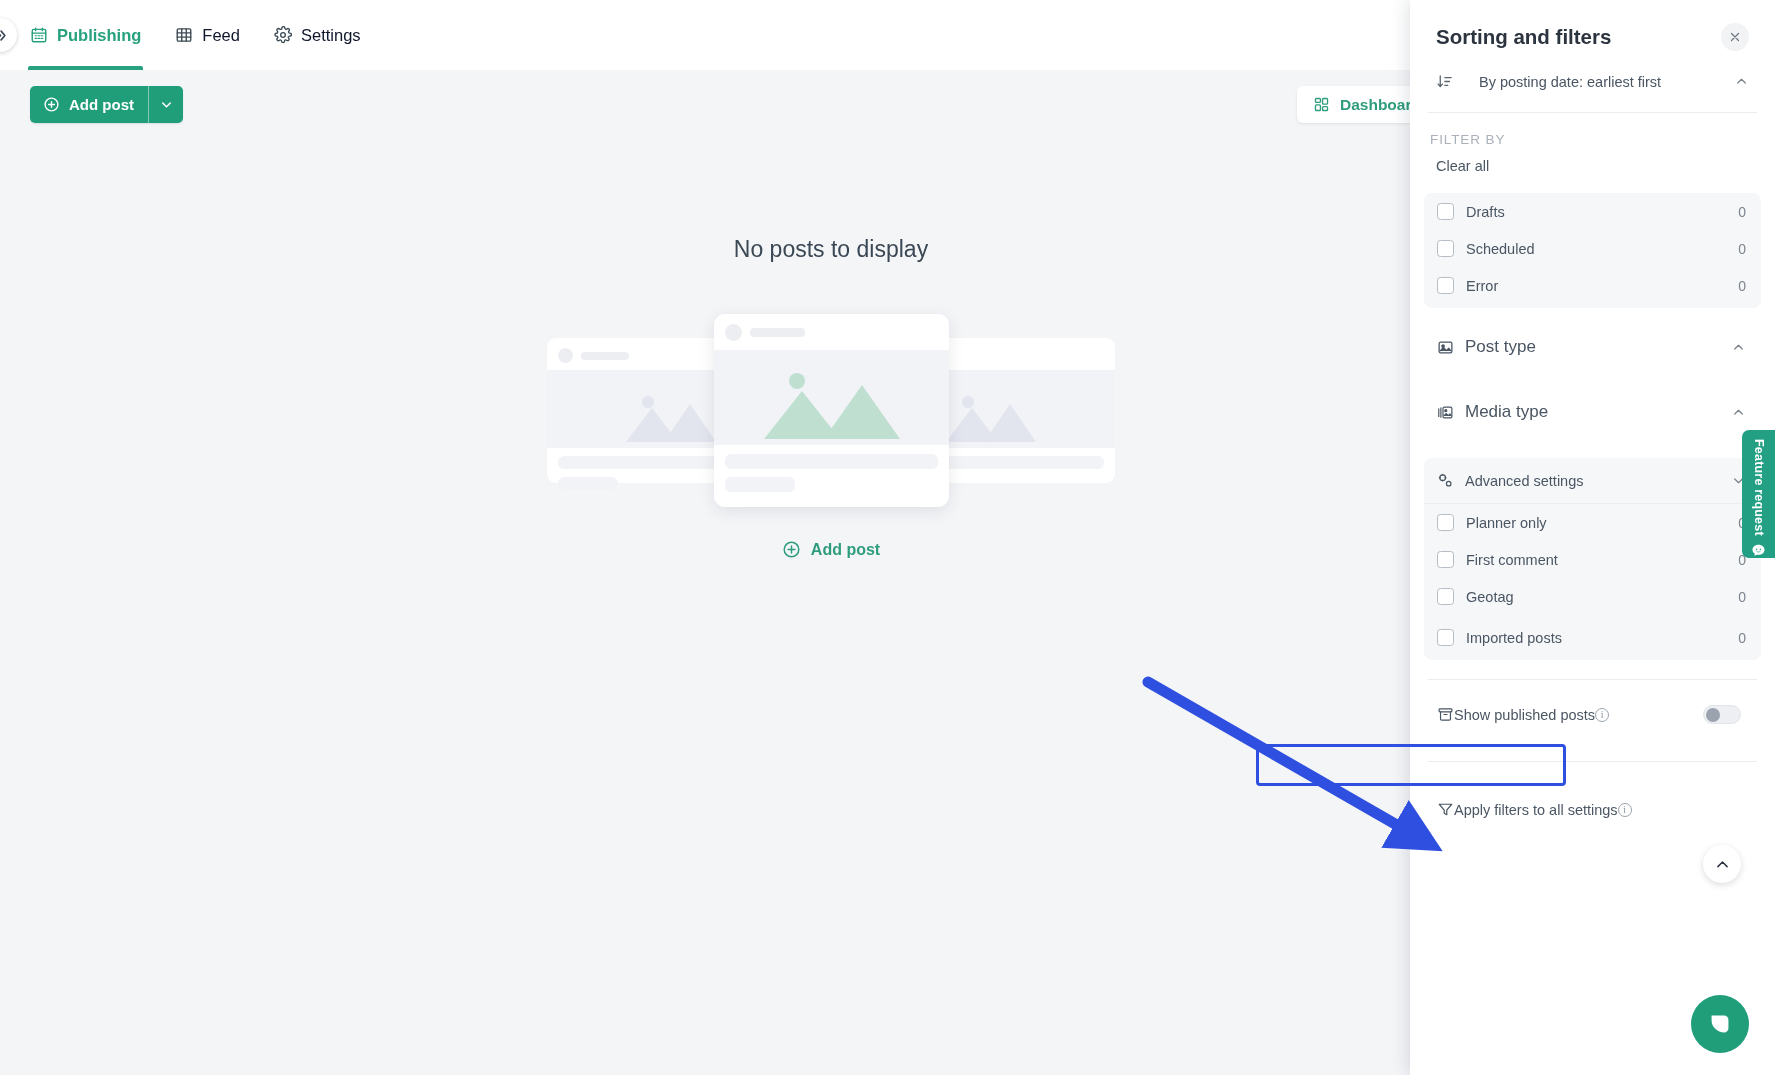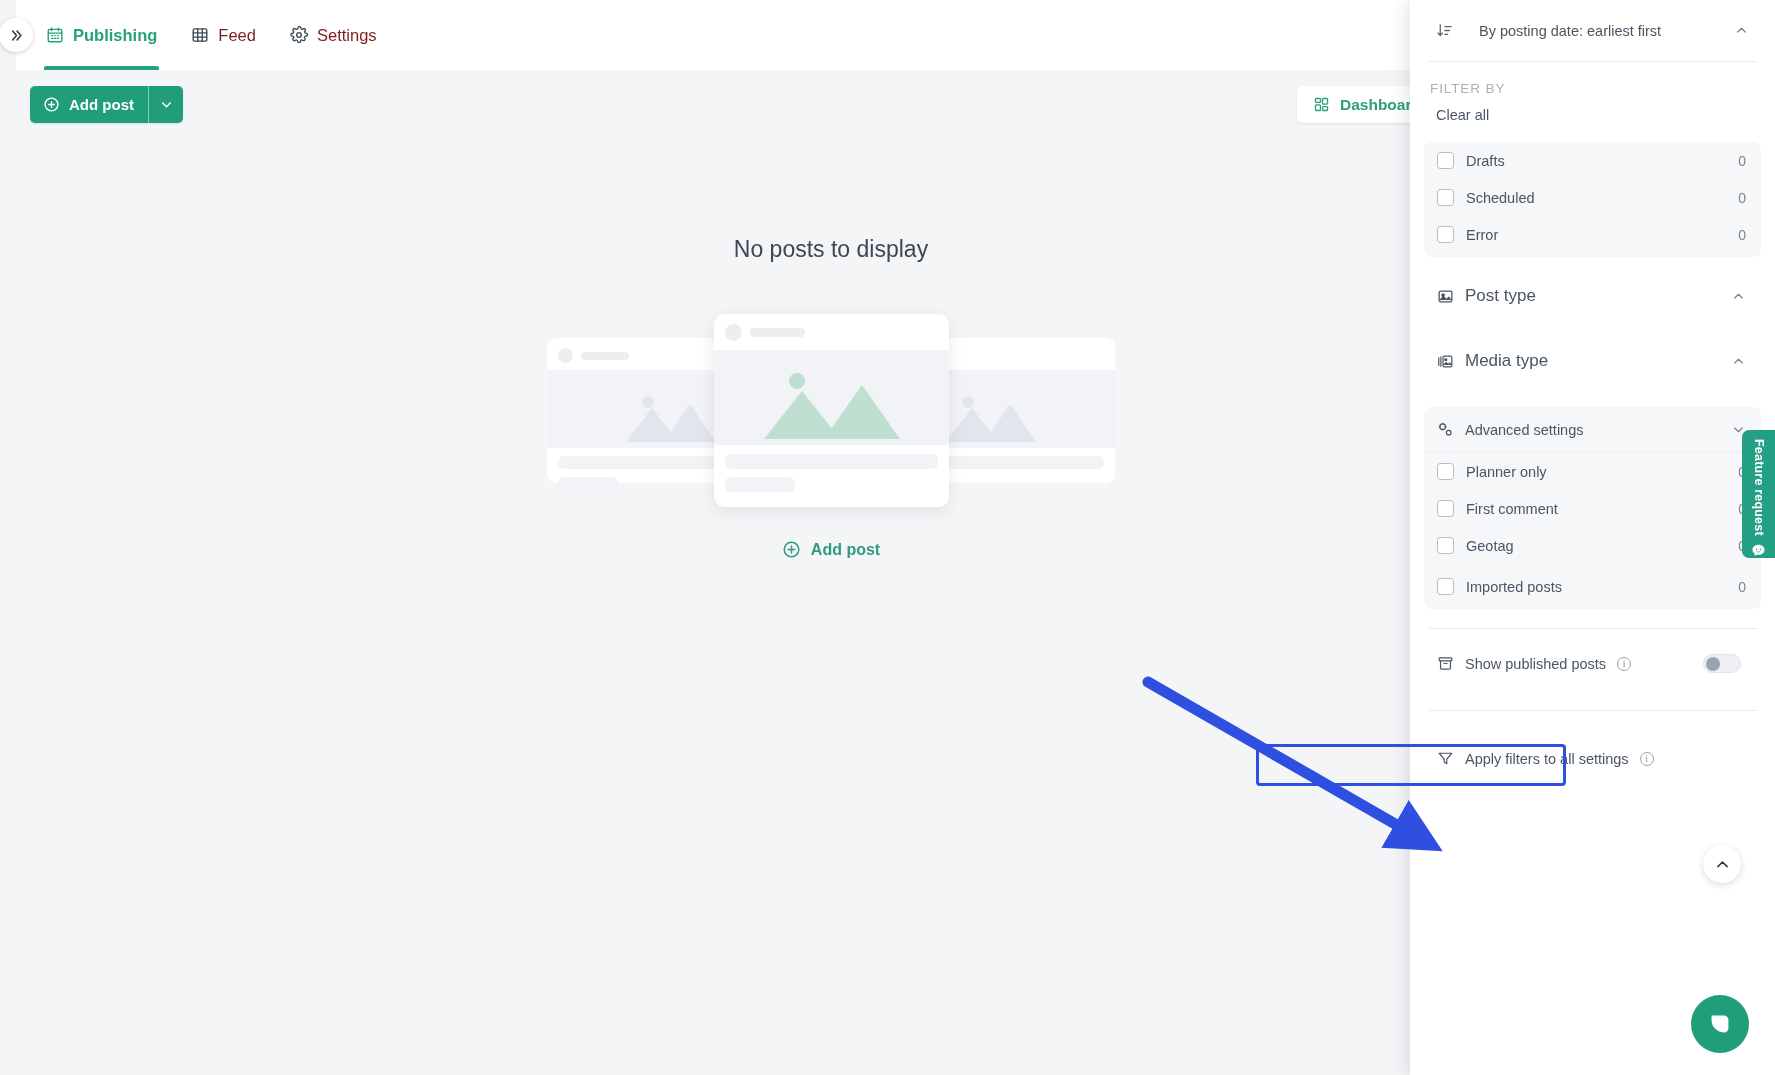--- a/index.html
+++ b/index.html
@@ -6,28 +6,28 @@
   html, body {
     width: 1775px; height: 1075px;
     font-family: "Liberation Sans", sans-serif;
     background: #f4f5f7;
     overflow: hidden;
   }
   #app { position: relative; width: 1775px; height: 1075px; }
 
   
   .topbar {
-    position: absolute; top: 0; left: 16px; right: 0; height: 70px;
+    position: absolute; top: 0; left: 0; right: 0; height: 70px;
     background: #ffffff;
     display: flex; align-items: center;
   }
   .nav-tabs { display: flex; align-items: center; height: 70px; padding-left: 30px; gap: 34px; }
   .nav-tab {
     display: flex; align-items: center; gap: 9px;
-    height: 70px; font-size: 16.5px; color: #7f1d1d;
+    height: 70px; font-size: 16.5px; color: #0f172a;
     cursor: pointer; position: relative;
   }
   .nav-tab .tab-label { line-height: 1; }
   .nav-tab.active { color: #27a17e; font-weight: 600; }
   .nav-tab.active::after {
     content: ""; position: absolute; left: -2px; right: -2px; bottom: 0;
     height: 4px; background: #27a17e; border-radius: 2px 2px 0 0;
   }
   .ico { display: inline-flex; align-items: center; justify-content: center; }
 
@@ -158,21 +158,21 @@
     padding: 16px 15px 16px 13px; margin: 7px 14px 0 14px; cursor: pointer;
   }
   .plain-row .pr-label { font-size: 17px; color: #4a5663; flex: 1; }
 
   .highlight-box {
     position: absolute; left: 1256px; top: 744px; width: 310px; height: 42px;
     border: 3px solid #2f4fe0; border-radius: 4px; z-index: 26; pointer-events: none;
   }
 
   .toggle-row {
-    display: flex; align-items: center; gap: 11px;
+    display: flex; align-items: center; 
     padding: 17px 20px 17px 13px; margin: 20px 14px 0 14px;
   }
   .toggle-row .tr-label { font-size: 14.5px; color: #4a5663; }
   .toggle {
     margin-left: auto; width: 38px; height: 19px; border-radius: 10px;
     background: #edeff2; border: 1px solid #e0e3e8;
     display: flex; align-items: center; padding: 2px; cursor: pointer;
   }
   .toggle .knob { width: 14px; height: 14px; border-radius: 50%; background: #9aa3ae; }
   .info-i {
@@ -364,20 +364,28 @@
     <defs>
       <marker id="ahead" markerWidth="5" markerHeight="5" refX="2.2" refY="2.5" orient="auto">
         <path d="M0,0 L5,2.5 L0,5 z" fill="#2f4fe0"></path>
       </marker>
     </defs>
     <line x1="28" y1="32" x2="296" y2="186" stroke="#2f4fe0" stroke-width="11" stroke-linecap="round" marker-end="url(#ahead)"></line>
   </svg>
 
   <div class="filters-panel">
 
+    <div class="fp-head">
+      <div class="fp-title">Sorting and filters</div>
+      <div class="close-btn">
+        <svg width="14" height="14" viewBox="0 0 24 24" fill="none" stroke="#6d757f" stroke-width="2.1" stroke-linecap="round">
+          <path d="M6 6l12 12M18 6L6 18"></path>
+        </svg>
+      </div>
+    </div>
 
     <div class="sort-row">
       <span class="ico">
         <svg width="17" height="17" viewBox="0 0 24 24" fill="none" stroke="#5a636e" stroke-width="1.8" stroke-linecap="round" stroke-linejoin="round">
           <path d="M6 4v15M6 19l-3-3.4M6 19l3-3.4"></path>
           <path d="M12.5 6.5h9M12.5 12h6.5M12.5 17.5h4"></path>
         </svg>
       </span>
       <span class="sort-label">By posting date: earliest first</span>
       <svg width="15" height="15" viewBox="0 0 24 24" fill="none" stroke="#7b838d" stroke-width="2" stroke-linecap="round" stroke-linejoin="round">

